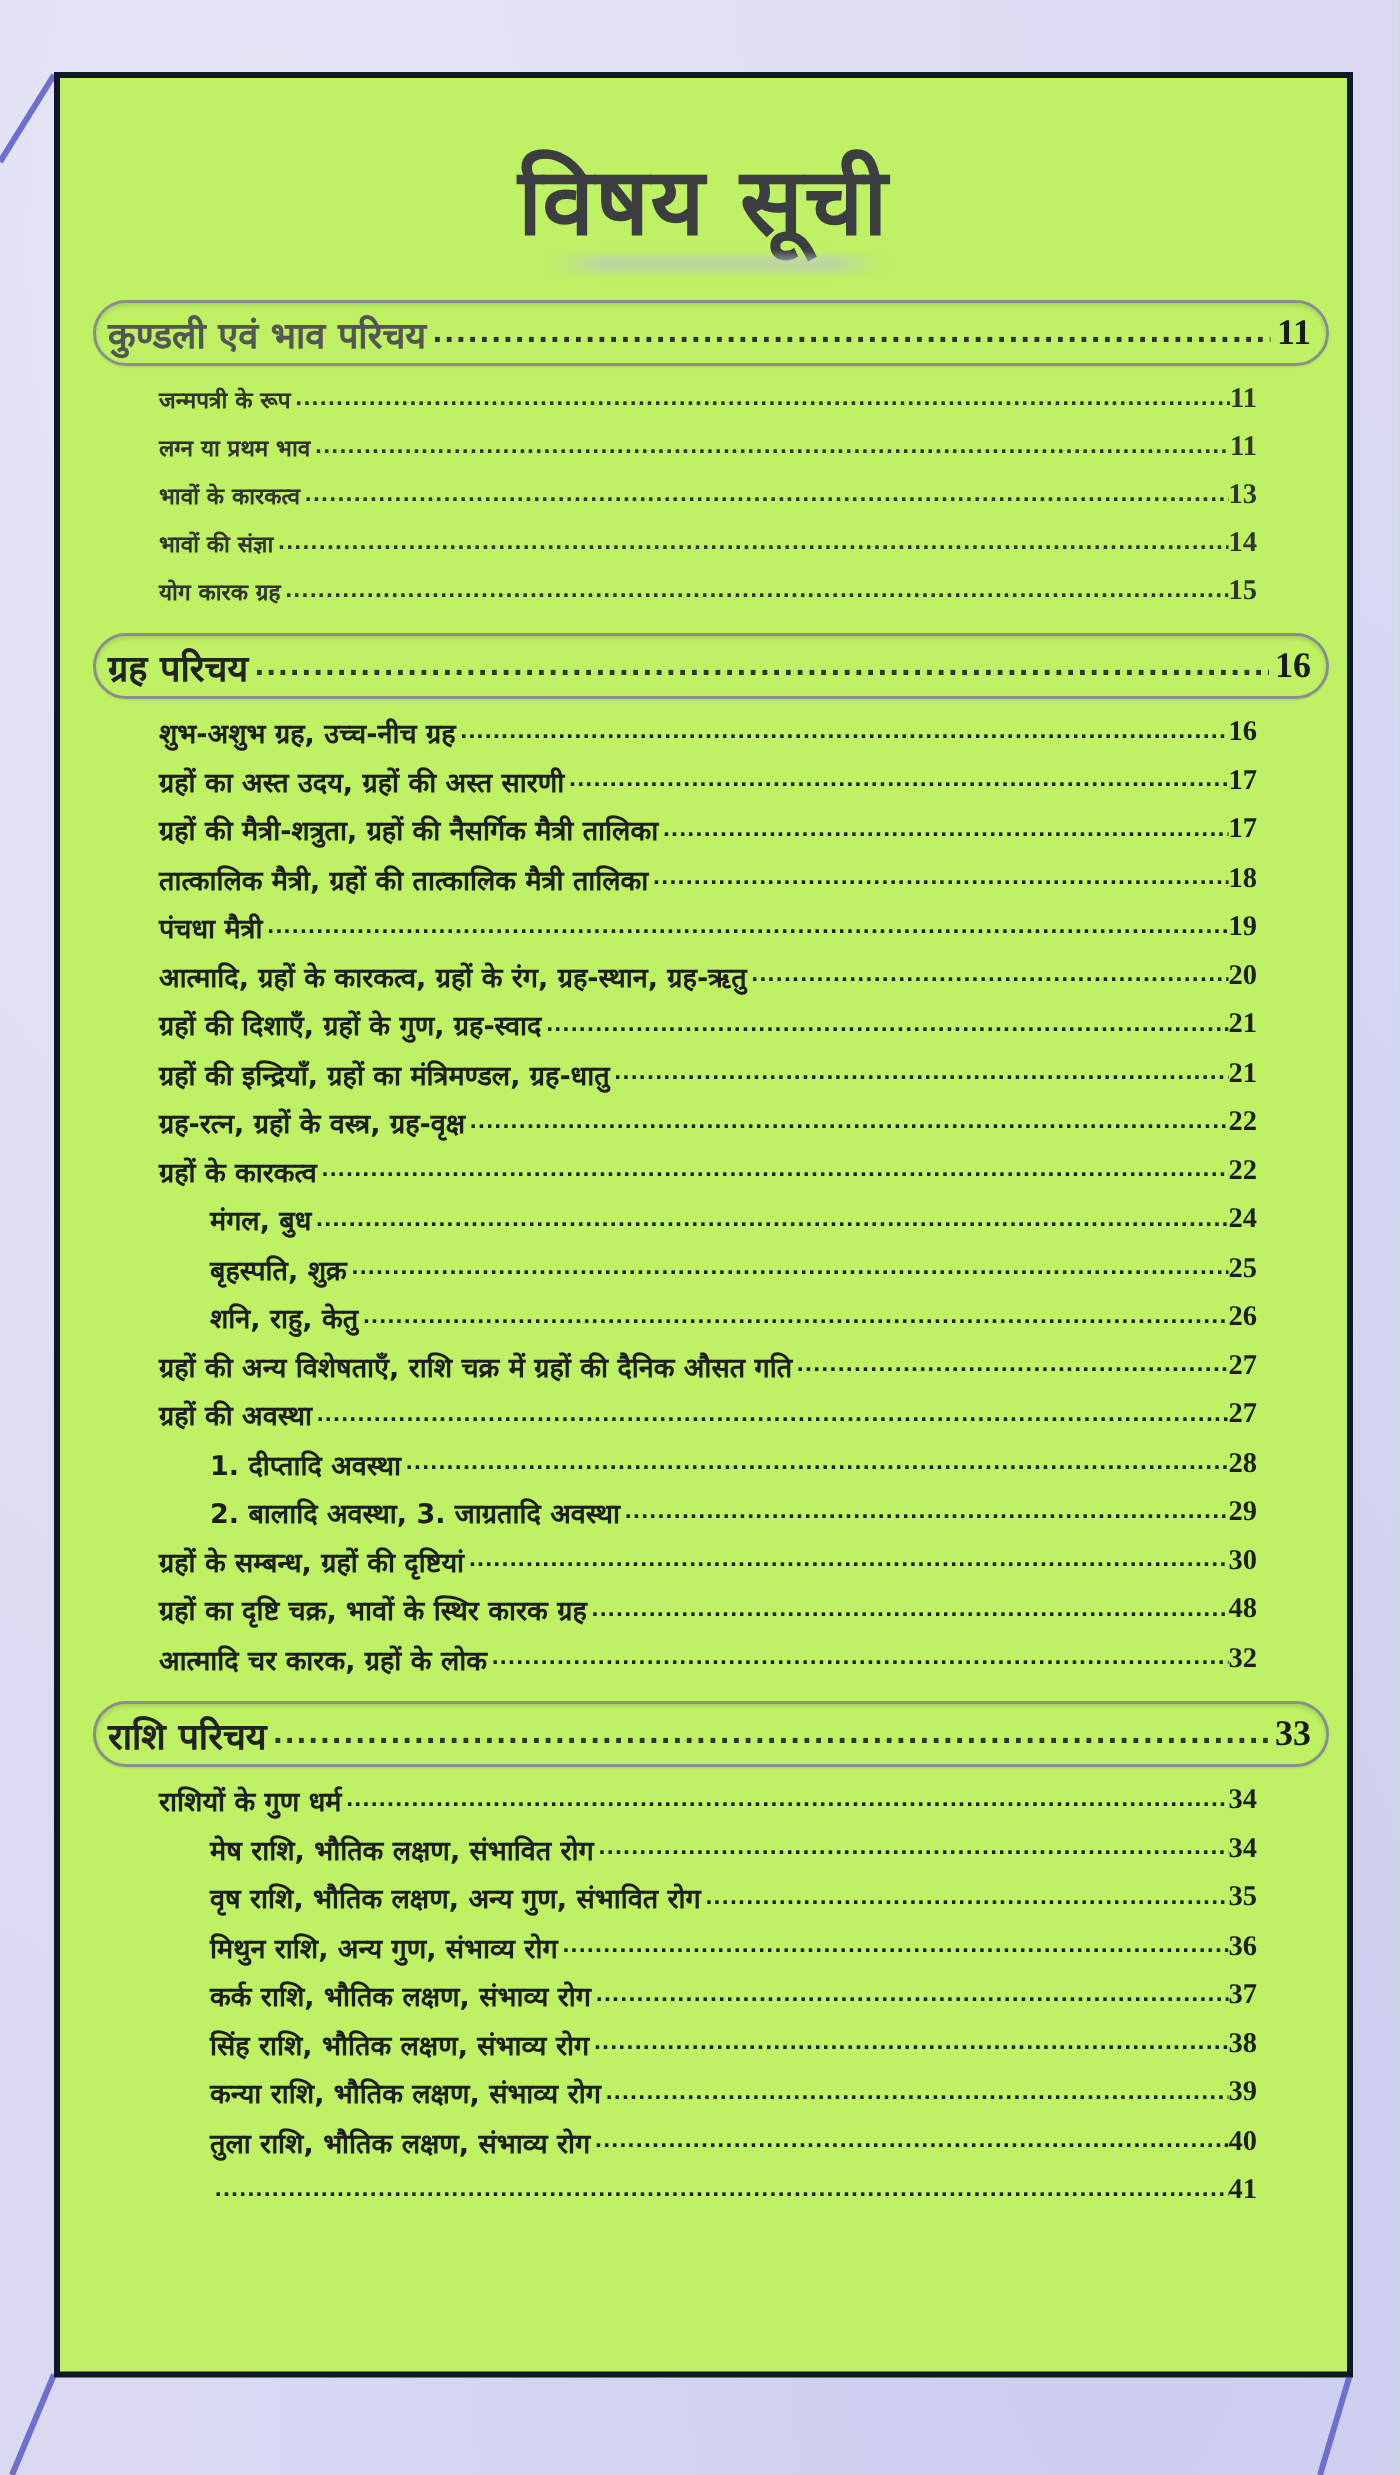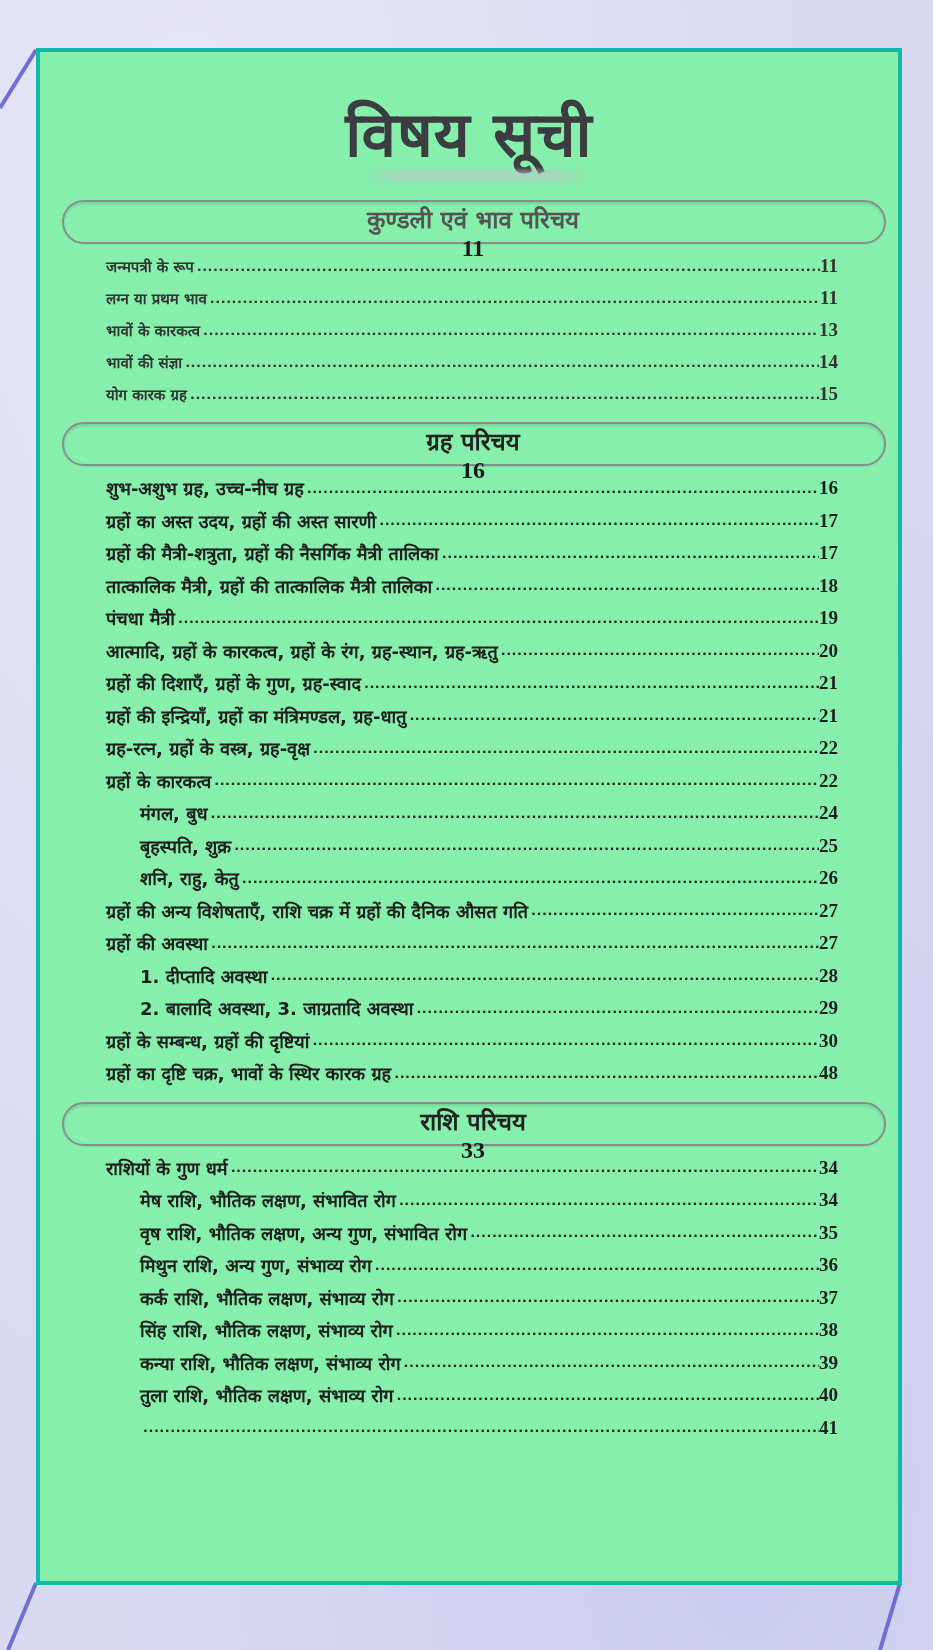--- a/index.html
+++ b/index.html
@@ -23,22 +23,22 @@
     left: 0; top: 0;
     width: 933px; height: 1650px;
     pointer-events: none;
   }
   .page {
     position: absolute;
     left: 36px;
     top: 48px;
     width: 866px;
     height: 1537px;
-    background: #86efac;
-    border: 4px solid #14b8a6;
+    background: #bef264;
+    border: 4px solid #0f172a;
     box-sizing: border-box;
   }
   .title {
     position: absolute;
     left: 0;
     right: 0;
     top: 38px;
     text-align: center;
     font-family: "DejaVu Sans", sans-serif;
     font-weight: bold;
@@ -67,21 +67,20 @@
     margin-top: 8px;
     border: 2px solid #8a8c90;
     border-radius: 22px;
     box-shadow: inset 0 2px 3px rgba(0,0,0,0.12), 0 1px 1px rgba(0,0,0,0.08);
     display: flex;
     align-items: center;
     padding: 0 10px 0 8px;
     font-family: "DejaVu Sans", sans-serif;
     font-size: 24px;
     font-weight: bold;
-    flex-direction: column;
   }
   .section .label { white-space: nowrap; color: #222; }
   .section.faded .label { color: #555; }
   .section .dots {
     flex: 1;
     overflow: hidden;
     white-space: nowrap;
     margin: 0 4px;
     font-size: 18px;
     letter-spacing: 1px;
@@ -271,20 +270,25 @@
       <div class="entry">
           <span class="label">ग्रहों के सम्बन्ध, ग्रहों की दृष्टियां</span>
           <span class="dots"></span>
           <span class="page-no">30</span>
         </div>
       <div class="entry">
           <span class="label">ग्रहों का दृष्टि चक्र, भावों के स्थिर कारक ग्रह</span>
           <span class="dots"></span>
           <span class="page-no">48</span>
         </div>
+      <div class="entry">
+          <span class="label">आत्मादि चर कारक, ग्रहों के लोक</span>
+          <span class="dots"></span>
+          <span class="page-no">32</span>
+        </div>
     </div>
 
     <div class="section">
       <span class="label">राशि परिचय</span>
       <span class="dots"></span>
       <span class="page-no">33</span>
     </div>
     <div class="entries">
       <div class="entry">
           <span class="label">राशियों के गुण धर्म</span>

